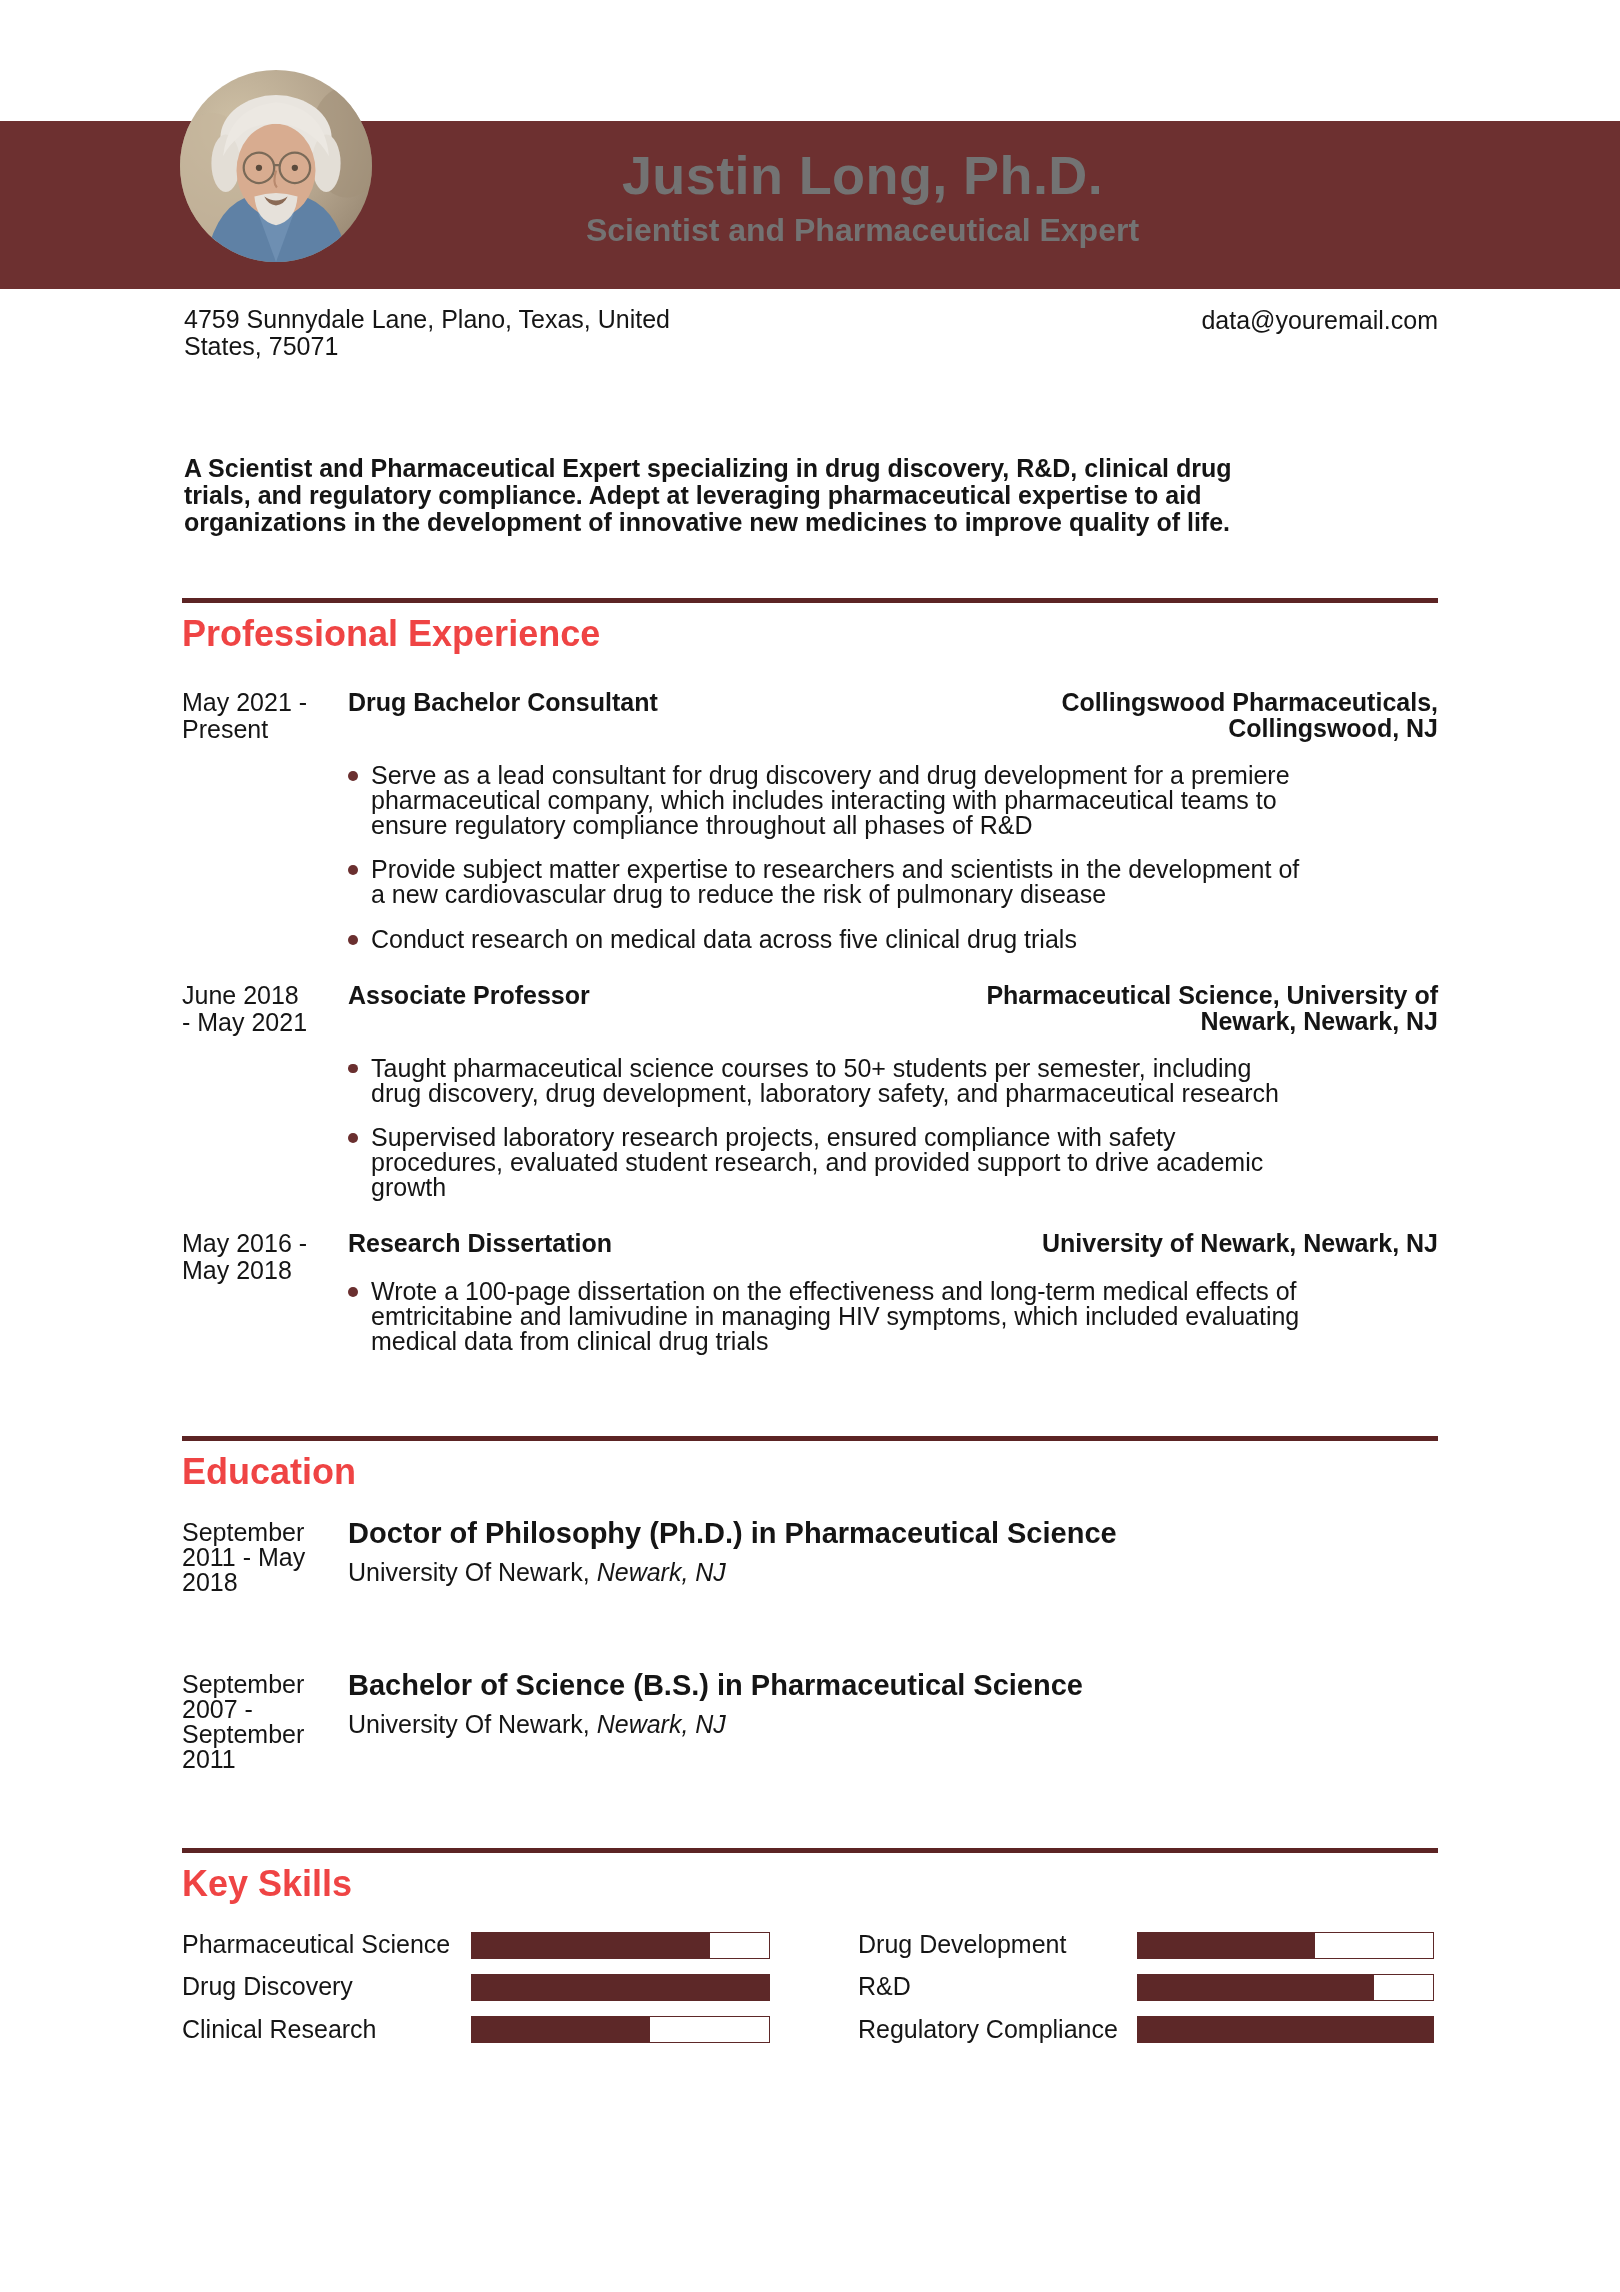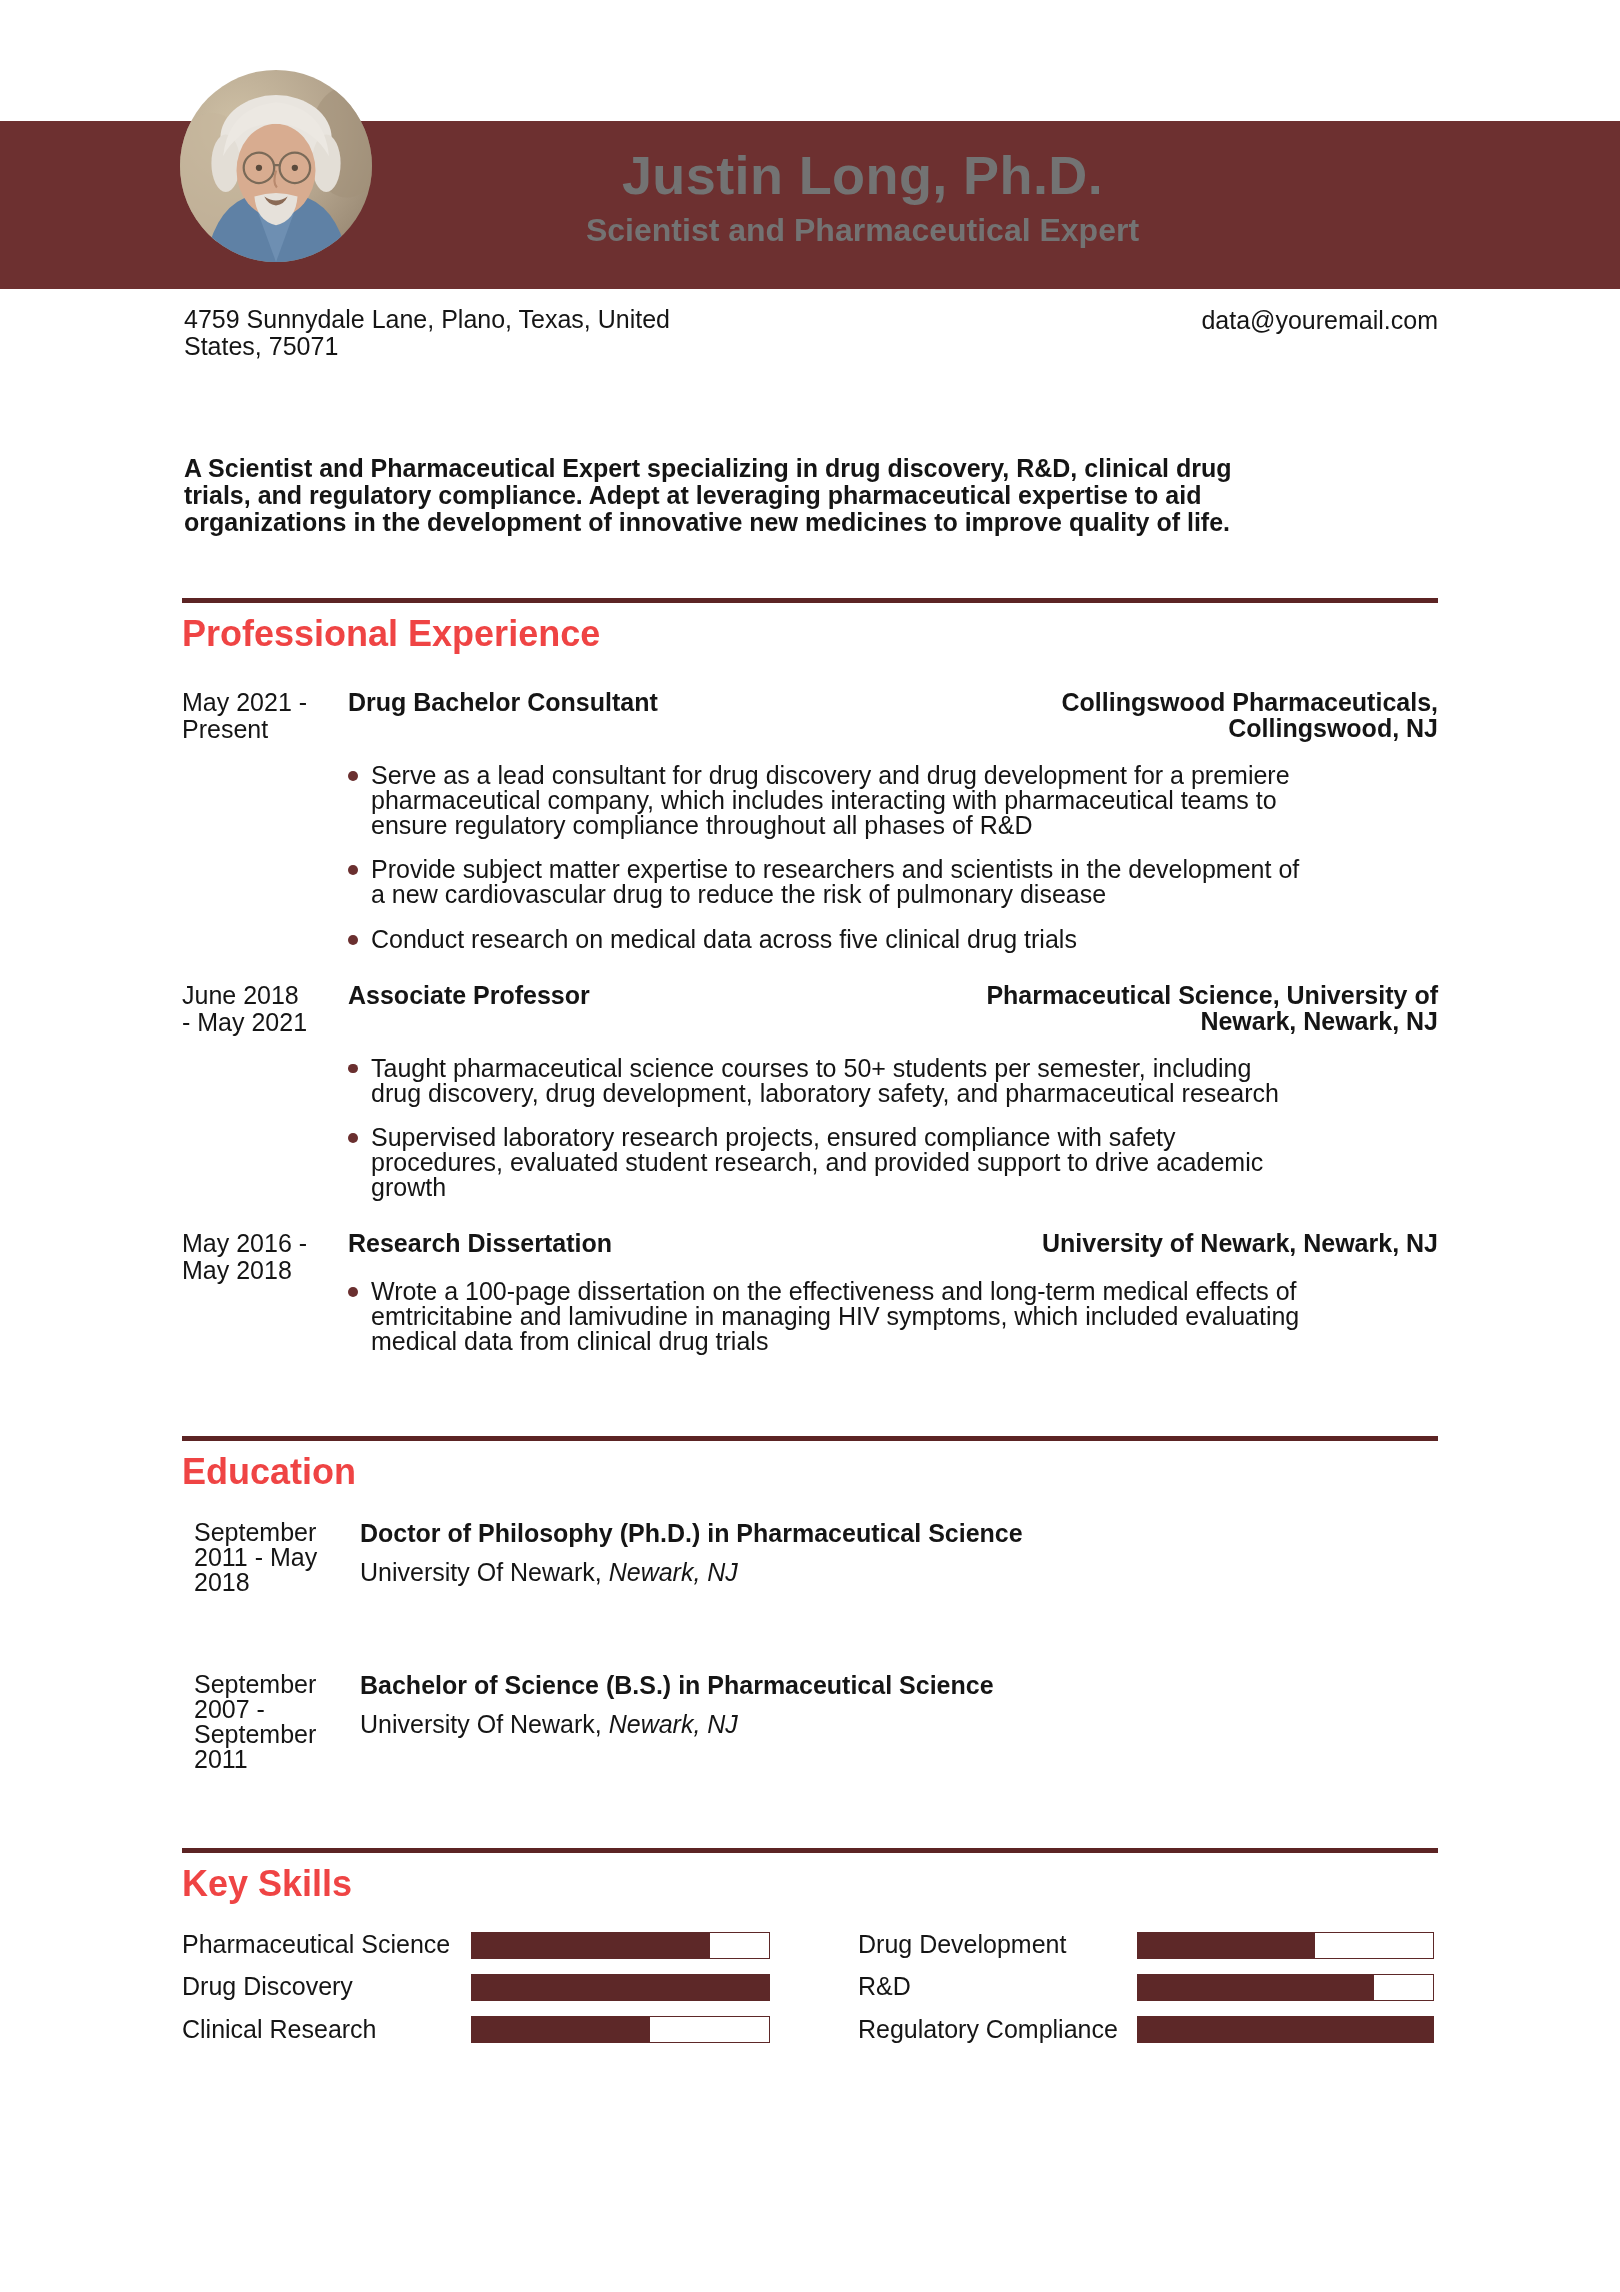--- a/index.html
+++ b/index.html
@@ -38,24 +38,24 @@
   .job-title{font-size:25px;line-height:27px;font-weight:bold;}
   .job-company{font-size:25px;line-height:26px;font-weight:bold;text-align:right;white-space:pre-line;max-width:681px;}
   ul.bullets{list-style:none;margin:21.5px 0 0 0;padding:0;}
   ul.bullets li{position:relative;padding-left:23px;margin-bottom:19.7px;
     font-size:25px;line-height:25px;max-width:931px;}
   ul.bullets li:last-child{margin-bottom:0;}
   ul.bullets li::before{content:"";position:absolute;left:0;top:8px;width:9.9px;height:9.9px;
     border-radius:50%;background:#6A2F2F;}
   
   .edu-list{margin-top:28px;}
-  .edu{display:grid;grid-template-columns:166px 1fr;margin-left:12px;}
+  .edu{display:grid;grid-template-columns:166px 1fr;}
   .edu + .edu{margin-top:77px;}
   .edu .dates{line-height:25px;}
-  .degree{font-size:25px;line-height:27px;font-weight:bold;}
+  .degree{font-size:29px;line-height:27px;font-weight:bold;}
   .school-line{margin-top:11.6px;font-size:25px;line-height:27px;}
   .school-loc{font-style:italic;}
   
   .skills-grid{margin-top:27px;display:grid;grid-template-columns:588px 576px;column-gap:88px;align-items:start;}
   .skill{display:grid;margin-bottom:14.3px;align-items:start;}
   .skill-col-left .skill{grid-template-columns:289px 299px;}
   .skill-col-right .skill{grid-template-columns:279px 297px;}
   .skill-label{font-size:25px;line-height:27px;}
   .skill-bar{height:27px;box-sizing:border-box;border:1.8px solid #5D2828;background:#ffffff;margin-top:0.9px;}
   .skill-fill{height:100%;background:#5D2828;}

